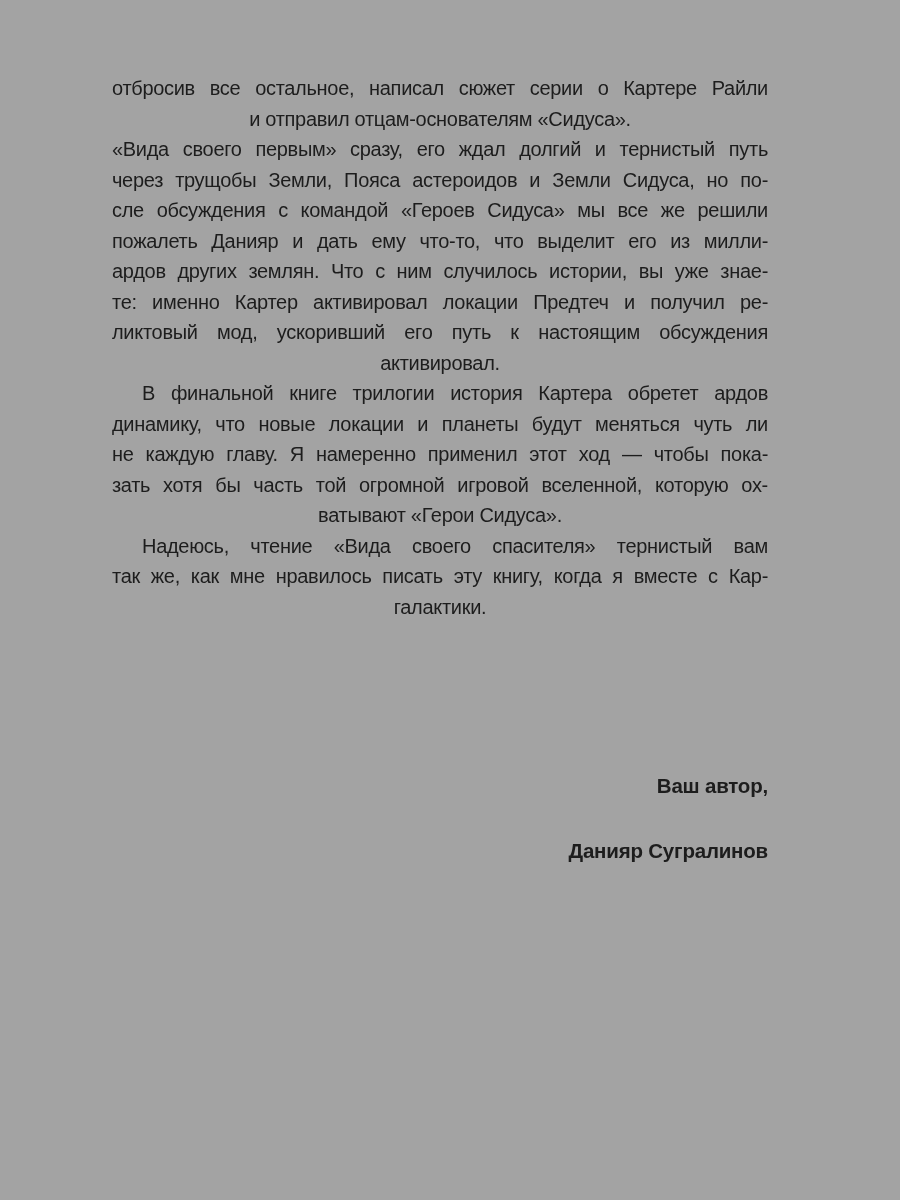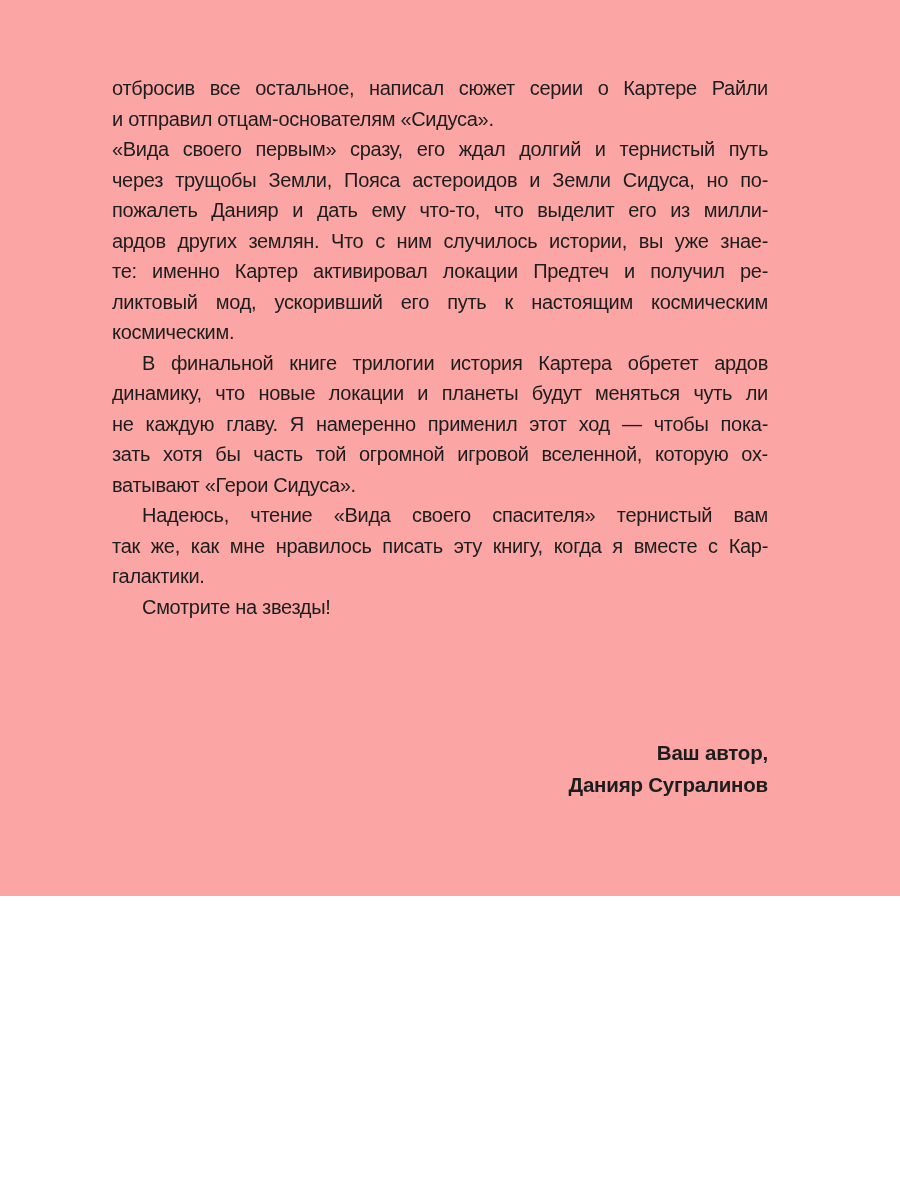--- a/index.html
+++ b/index.html
@@ -3,97 +3,95 @@
 <meta charset="utf-8">
 <style>
   * { margin: 0; padding: 0; box-sizing: border-box; }
   html, body {
     width: 900px; height: 1200px;
     background: #ffffff;
     font-family: "Liberation Sans", "DejaVu Sans", sans-serif;
   }
   .page {
     position: relative;
-    width: 900px; height: 896px;
-    background: #fca5a5;
+    width: 900px; height: 1200px;
+    background: #a3a3a3;
     overflow: hidden;
   }
   .text-block {
     position: absolute;
     left: 112px;
     top: 73px;
     width: 656px;
     color: #1d1d1d;
     font-size: 20px;
     line-height: 30.5px;
     letter-spacing: -0.015em;
     overflow: hidden;
   }
   .para { margin: 0; }
   .line {
     display: block;
     height: 30.5px;
     white-space: nowrap;
-    text-align: left;
+    text-align: center;
   }
   
   .line.fill {
     white-space: normal;
     text-align: justify;
     text-align-last: justify;
   }
   .para.indent .line.first { text-indent: 30px; }
   .signature {
     position: absolute;
     left: 112px;
     top: 737px;
     width: 656px;
     color: #1d1d1d;
     font-size: 20.5px;
     line-height: 31.5px;
     font-weight: bold;
     letter-spacing: -0.01em;
     text-align: right;
   }
-  .sig-line { display: block; }
+  .sig-line { display: block; margin-top: 33px; }
 </style>
 </head>
 <body>
 
 <div class="page">
 
   <div class="text-block" id="body-text">
       <div class="para">
         <div class="line first fill">отбросив все остальное, написал сюжет серии о Картере Райли</div>
         <div class="line">и отправил отцам-основателям «Сидуса».</div>
       </div>
       <div class="para indent">
         <div class="line fill">«Вида своего первым» сразу, его ждал долгий и тернистый путь</div>
         <div class="line fill">через трущобы Земли, Пояса астероидов и Земли Сидуса, но по-</div>
+        <div class="line fill">сле обсуждения с командой «Героев Сидуса» мы все же решили</div>
         <div class="line fill">пожалеть Данияр и дать ему что-то, что выделит его из милли-</div>
         <div class="line fill">ардов других землян. Что с ним случилось истории, вы уже знае-</div>
         <div class="line fill">те: именно Картер активировал локации Предтеч и получил ре-</div>
-        <div class="line fill">ликтовый мод, ускоривший его путь к настоящим космическим</div>
-        <div class="line">космическим.</div>
+        <div class="line fill">ликтовый мод, ускоривший его путь к настоящим обсуждения</div>
+        <div class="line">активировал.</div>
       </div>
       <div class="para indent">
         <div class="line first fill">В финальной книге трилогии история Картера обретет ардов</div>
         <div class="line fill">динамику, что новые локации и планеты будут меняться чуть ли</div>
         <div class="line fill">не каждую главу. Я намеренно применил этот ход — чтобы пока-</div>
         <div class="line fill">зать хотя бы часть той огромной игровой вселенной, которую ох-</div>
         <div class="line">ватывают «Герои Сидуса».</div>
       </div>
       <div class="para indent">
         <div class="line first fill">Надеюсь, чтение «Вида своего спасителя» тернистый вам</div>
         <div class="line fill">так же, как мне нравилось писать эту книгу, когда я вместе с Кар-</div>
         <div class="line">галактики.</div>
       </div>
-      <div class="para indent">
-        <div class="line first">Смотрите на звезды!</div>
-      </div>
     </div>
 
   <div class="signature">
     <span class="sig-line">Ваш автор,</span>
     <span class="sig-line">Данияр Сугралинов</span>
   </div>
 
 </div>
 
 </body></html>

